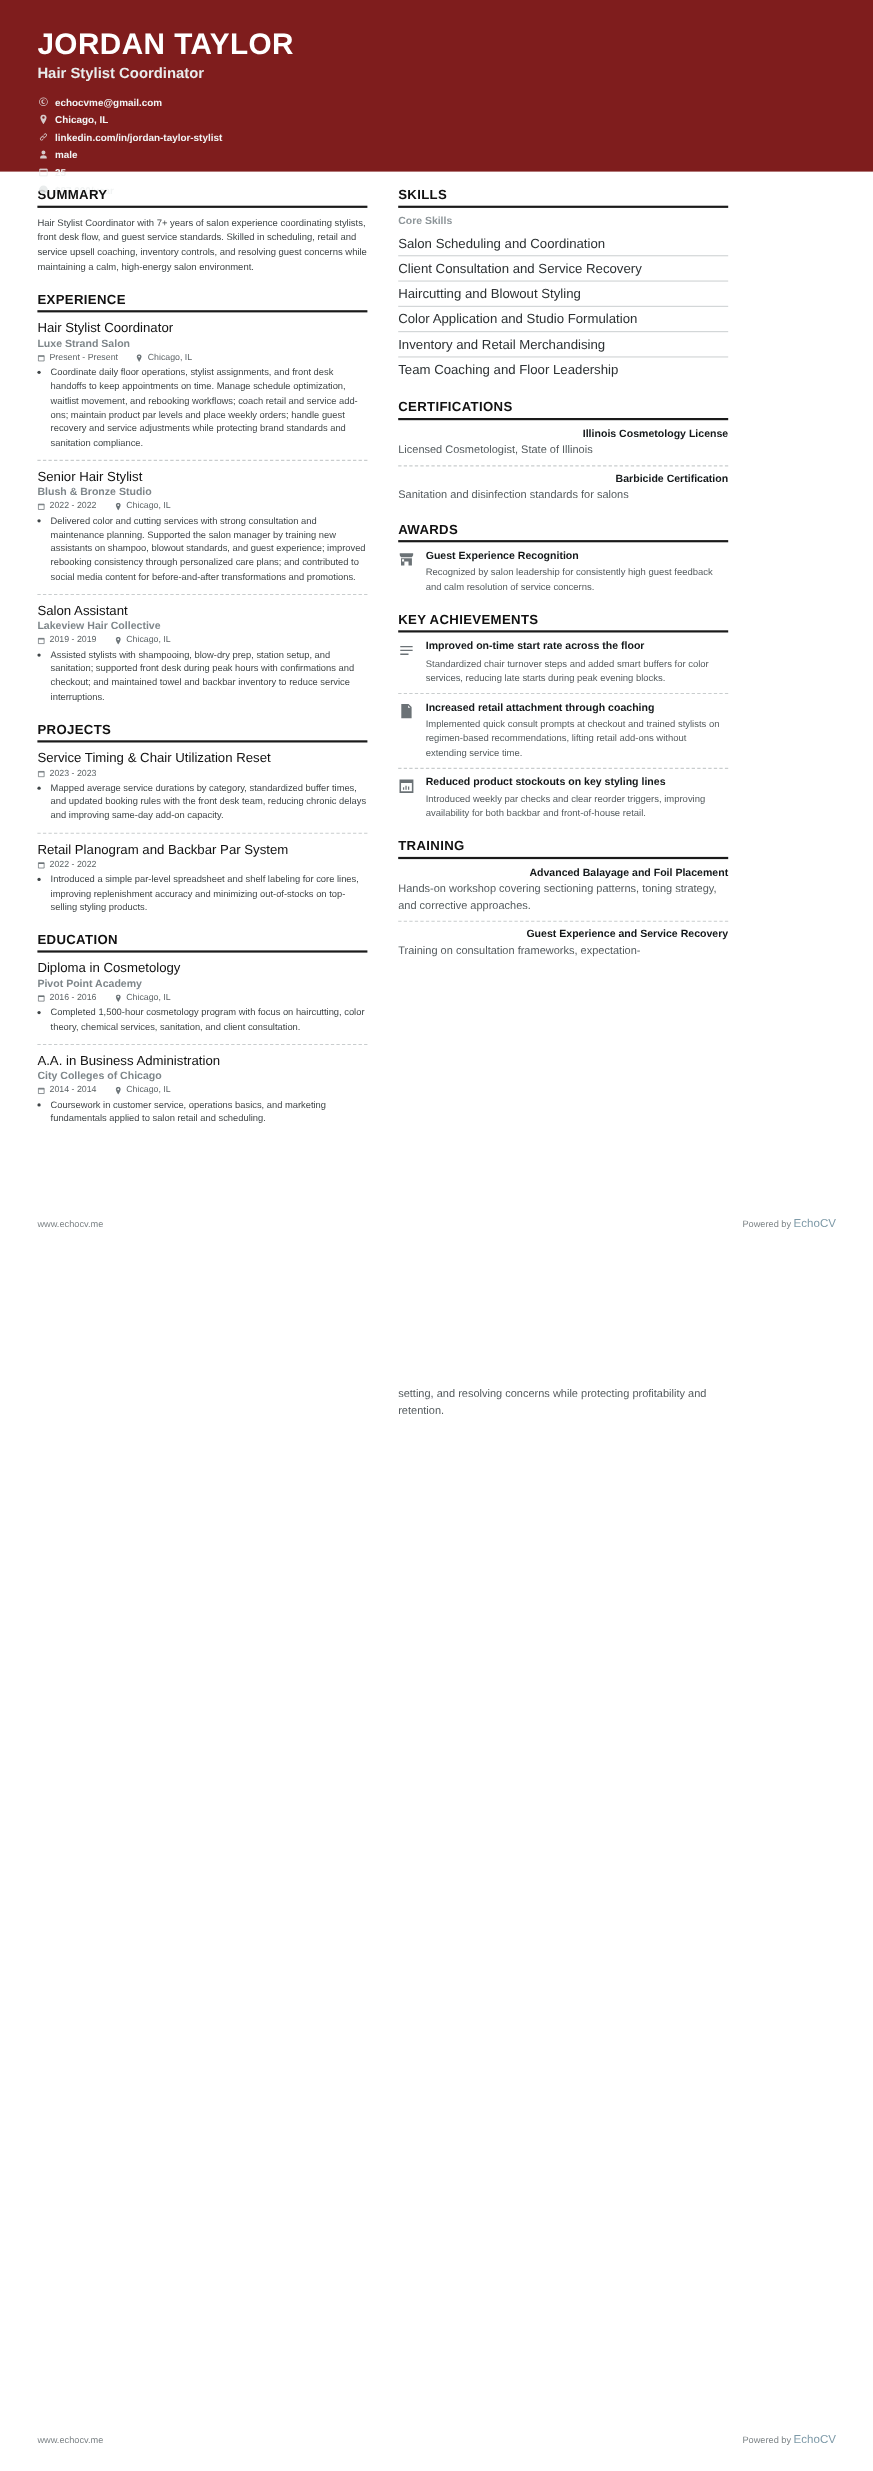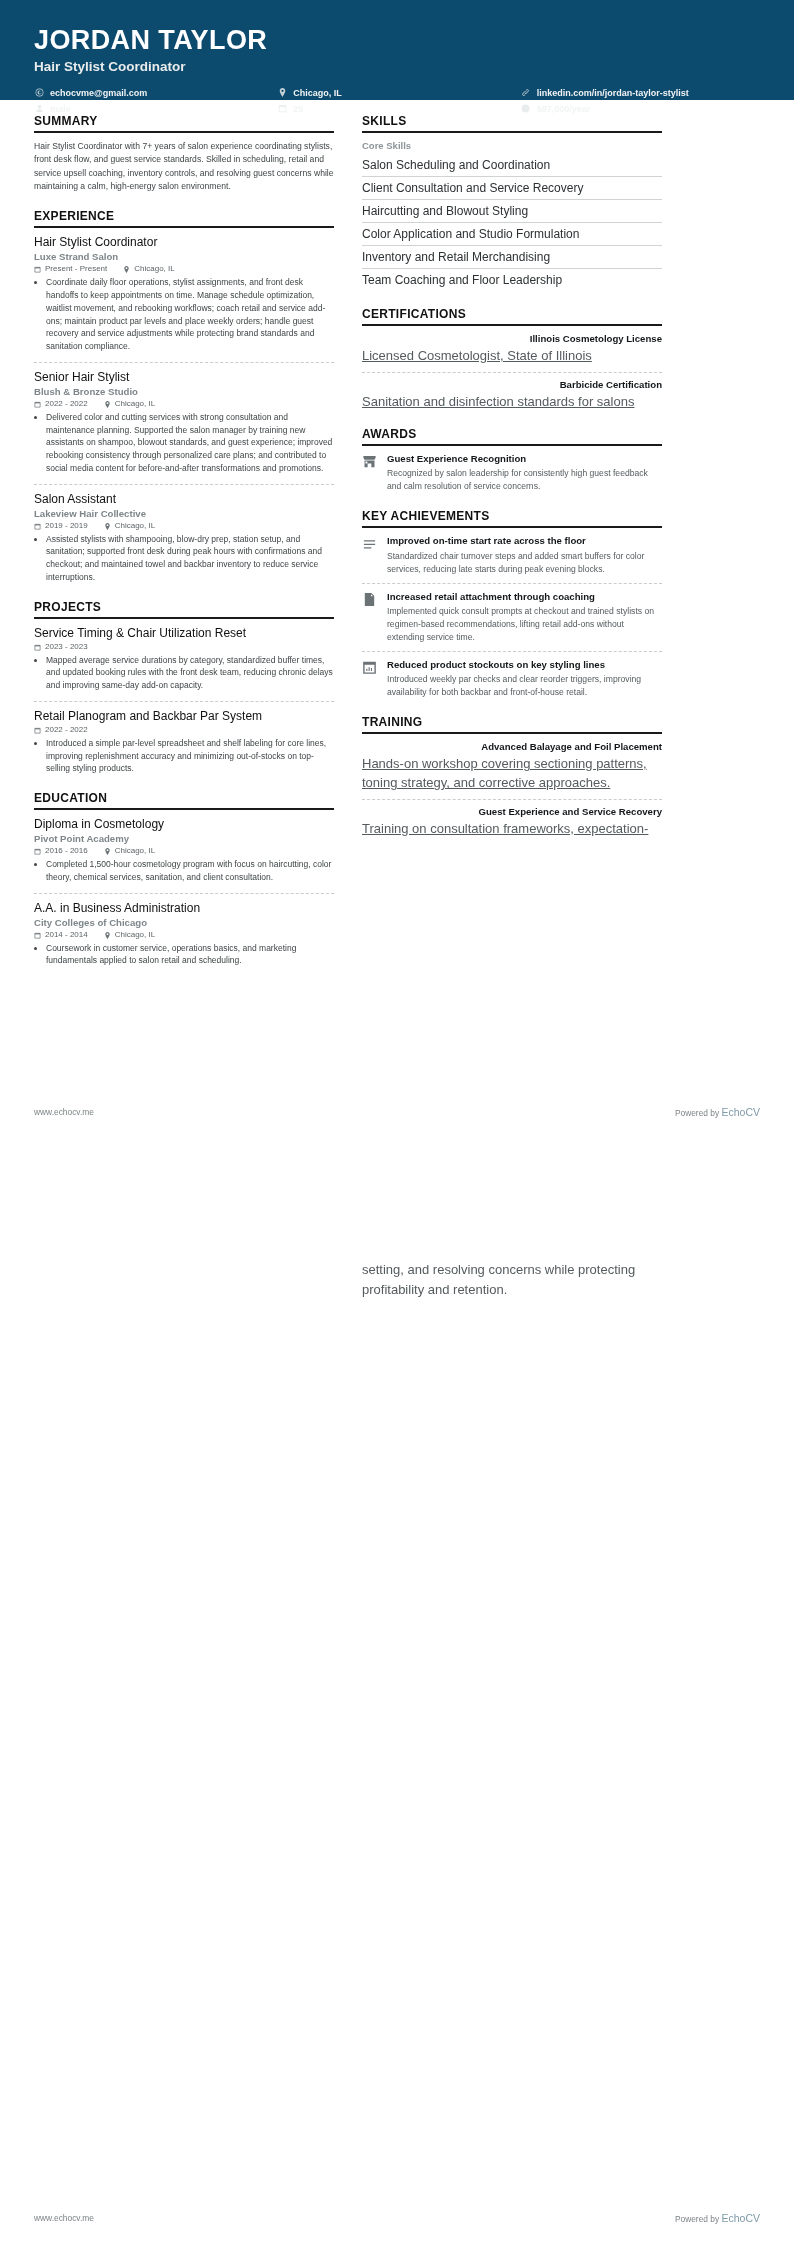--- a/index.html
+++ b/index.html
@@ -11,41 +11,41 @@
   .page {
     position: relative;
     width: 794px;
     background: #ffffff;
   }
   .page-1 { height: 1140px; }
   .page-2 { height: 1106px; }
 
   
   .header {
-    background: #0c4a6e;
+    background: #7f1d1d;
     color: #ffffff;
     padding: 26px 34px 16px 34px;
-    height: 100px;
+    height: 156px;
   }
   .name {
     font-size: 27px;
     font-weight: bold;
     letter-spacing: 0.4px;
     line-height: 1.1;
     margin: 0 0 3px 0;
   }
   .job-title {
     font-size: 13.5px;
     font-weight: bold;
     color: #e9ecec;
     margin: 0 0 14px 0;
   }
   .contact-grid {
     display: grid;
-    grid-template-columns: 1fr 1fr 1fr;
+    grid-template-columns: 1fr;
     row-gap: 6px;
     column-gap: 4px;
     font-size: 9px;
     font-weight: bold;
     color: #f2f4f4;
   }
   .contact-item { display: flex; align-items: center; gap: 6px; }
   .contact-item .ic {
     width: 10px; height: 10px;
     display: inline-flex; align-items: center; justify-content: center;
@@ -131,21 +131,21 @@
     padding: 4px 0;
     border-bottom: 1px solid #cfd3d4;
   }
   .skill-row:first-of-type { padding-top: 0; }
   .skill-row:last-child { border-bottom: none; }
 
   
   .ct-entry { padding-bottom: 6px; margin-bottom: 6px; border-bottom: 1px dashed #c9cdce; }
   .ct-entry:last-child { border-bottom: none; margin-bottom: 0; padding-bottom: 0; }
   .ct-name { font-size: 9.6px; font-weight: bold; color: #14181a; margin-bottom: 2px; text-align: right; }
-  .ct-desc { font-size: 13px; line-height: 1.5; color: #545b5e; text-decoration: underline; }
+  .ct-desc { font-size: 10px; line-height: 1.5; color: #545b5e; }
 
   
   .ic-entry {
     display: flex; gap: 9px;
     padding-bottom: 7px; margin-bottom: 7px;
     border-bottom: 1px dashed #c9cdce;
   }
   .ic-entry:last-child { border-bottom: none; margin-bottom: 0; padding-bottom: 0; }
   .ic-badge { flex: none; width: 16px; padding-top: 1px; }
   .ic-badge svg { width: 15px; height: 15px; fill: #6b7276; display: block; }
@@ -168,21 +168,21 @@
   .brand .hl { color: #7e9aa8; font-size: 10.5px; }
 
   
   .page-2 .spill {
     padding: 120px 34px 0 34px;
     display: flex;
     gap: 28px;
   }
   .spill-left { width: 300px; flex: none; }
   .spill-right { width: 300px; flex: none; }
-  .spill-text { font-size: 13px; line-height: 1.5; color: #545b5e; }
+  .spill-text { font-size: 10px; line-height: 1.5; color: #545b5e; }
 </style>
 </head>
 <body>
 
 <div class="page page-1">
 
   <div class="header">
     <h1 class="name">JORDAN TAYLOR</h1>
     <div class="job-title">Hair Stylist Coordinator</div>
 

